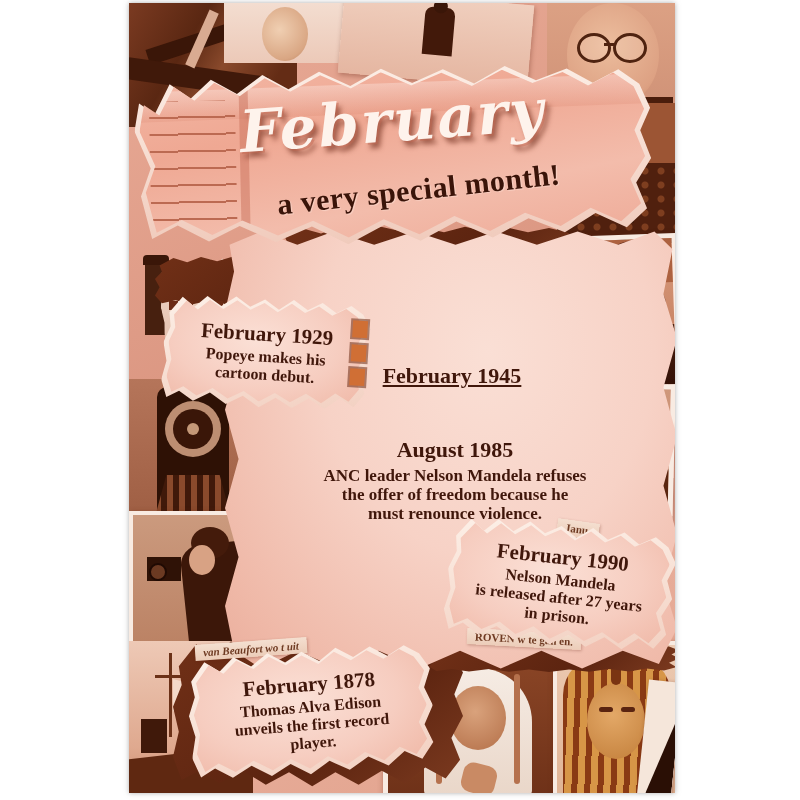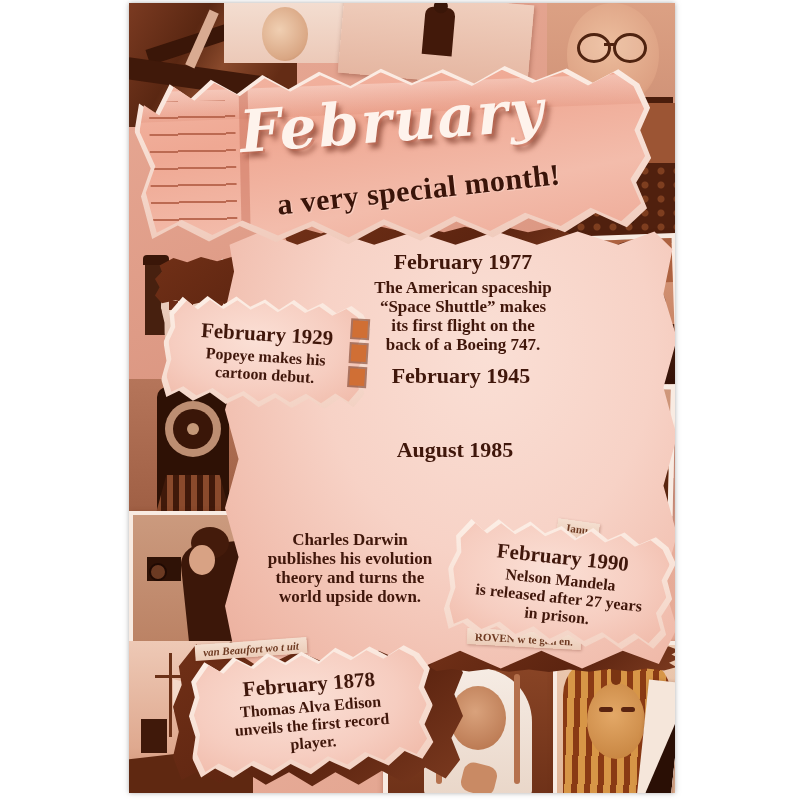--- a/index.html
+++ b/index.html
@@ -197,41 +197,33 @@
       <div class="banner-rim"></div>
       <div class="banner-fill">
         <div class="banner-band"></div>
         <div class="banner-lines"></div>
         <div class="banner-vline"></div>
       </div>
       <div class="title-script">February</div>
       <div class="subtitle">a very special month!</div>
     </div>
 
-    <div class="evt" style="left:184px;top:246px;width:300px;">
-      <div class="evt-date">February 1977</div>
-      <div class="evt-lines">The American spaceship
-“Space Shuttle” makes
-its first flight on the
-back of a Boeing 747.</div>
-    </div>
-
-    <div class="evt" style="left:157px;top:360px;width:350px;">
+
+    <div class="evt" style="left:148px;top:360px;width:350px;text-decoration:underline;">
       <div class="evt-date">February 1945</div>
     </div>
 
     <div class="evt" style="left:146px;top:434px;width:360px;">
       <div class="evt-date">August 1985</div>
+      <div class="evt-lines">ANC leader Nelson Mandela refuses
+the offer of freedom because he
+must renounce violence.</div>
     </div>
 
     <div class="evt" style="left:71px;top:527px;width:300px;">
-      <div class="evt-lines">Charles Darwin
-publishes his evolution
-theory and turns the
-world upside down.</div>
     </div>
 
     <div class="snippet" style="left:34px;top:292px;width:206px;height:116px;transform:rotate(3.5deg);">
       <div class="torn-rim"></div>
       <div class="torn-fill"></div>
       <div class="film">
         <div class="frame"></div>
         <div class="frame"></div>
         <div class="frame"></div>
       </div>

